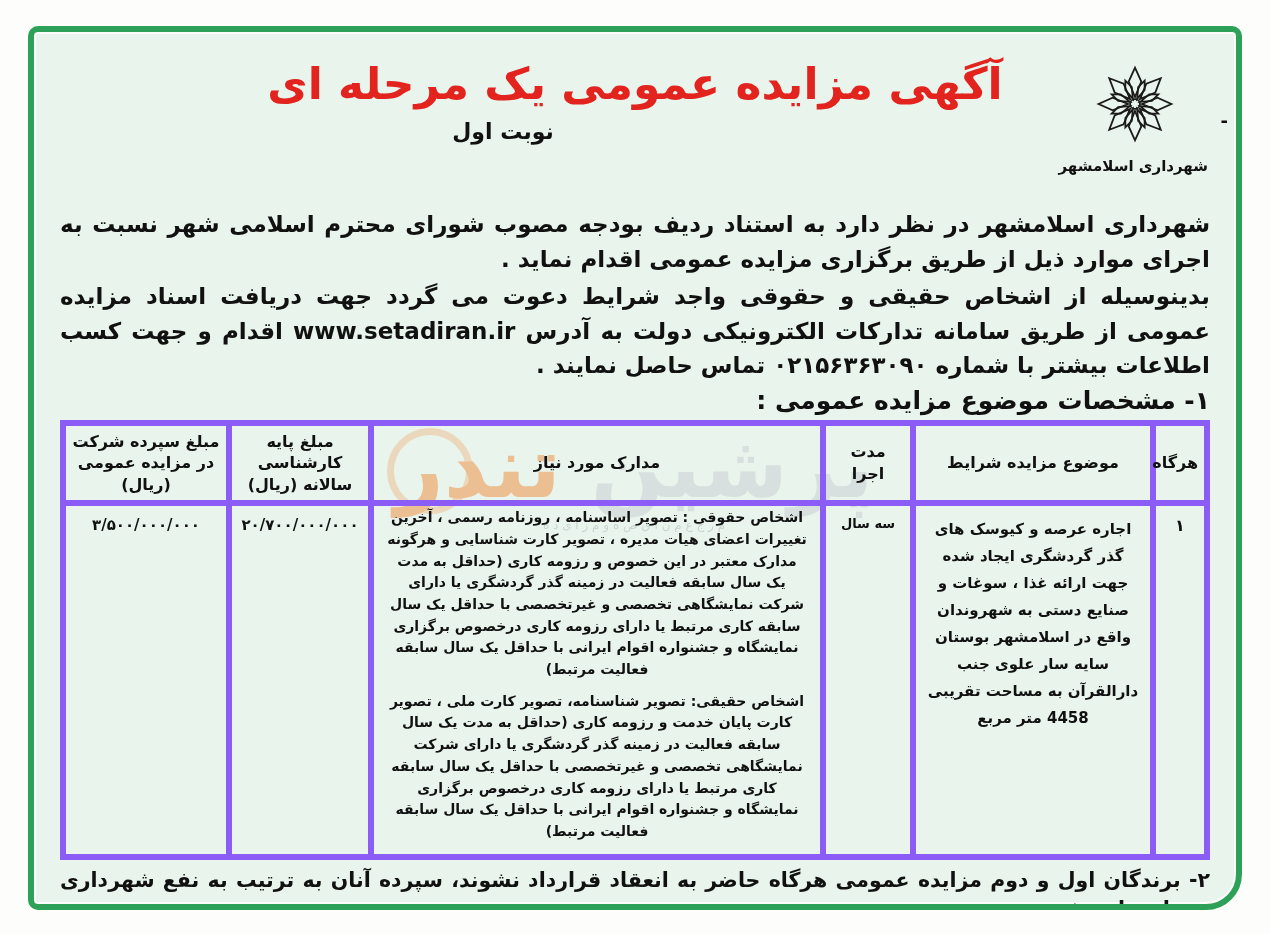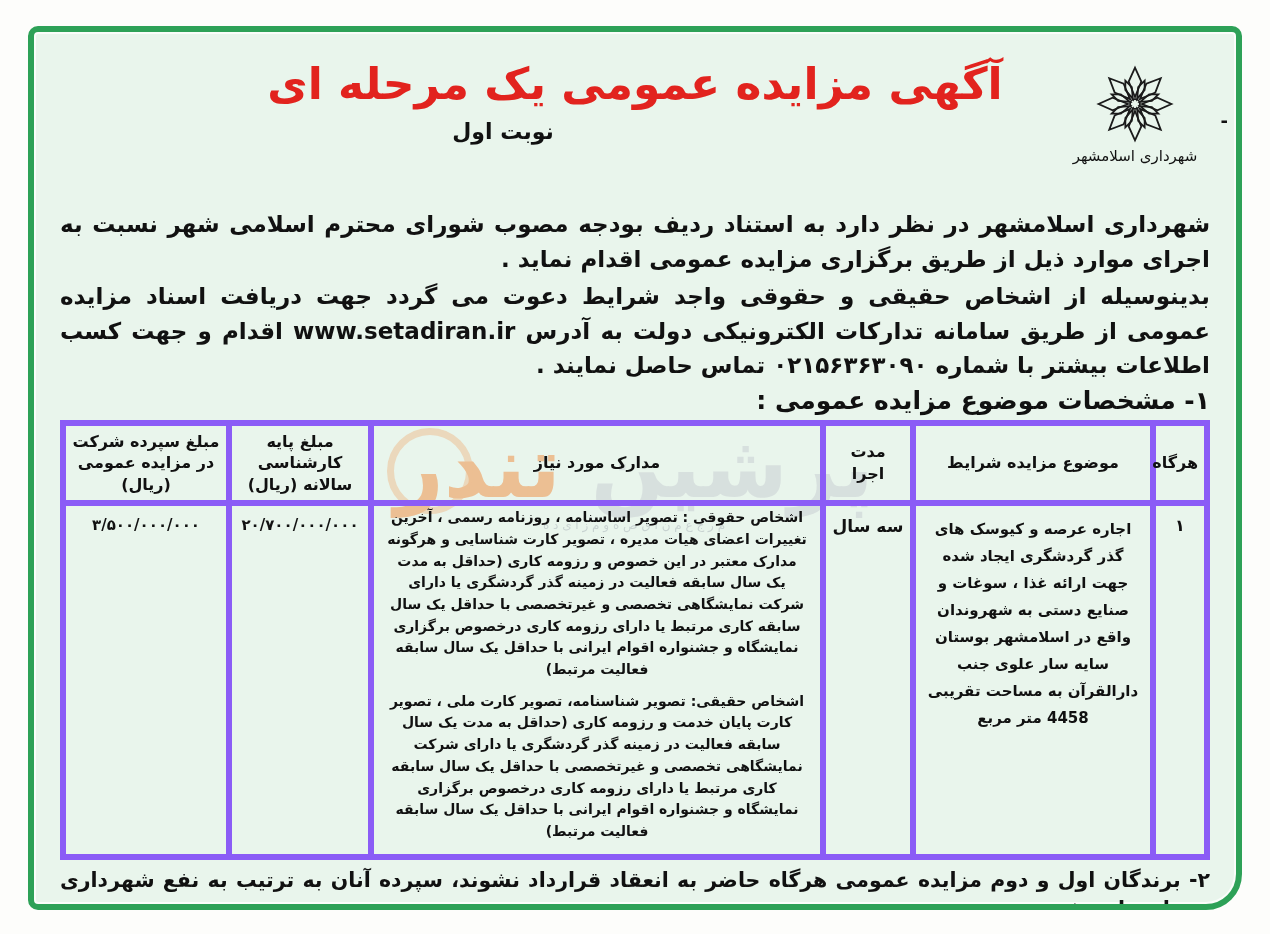--- a/index.html
+++ b/index.html
@@ -39,21 +39,21 @@
 
   .content{
     position:relative;z-index:2;height:100%;
     padding:10px 26px 8px;direction:rtl;
   }
 
   
   .header{position:relative;min-height:146px;}
   .brand{position:absolute;right:2px;top:4px;width:146px;text-align:center;}
   .brand svg{display:block;margin:0 auto;}
-  .brand-name{font-weight:normal;font-size:15px;margin-top:1px;white-space:nowrap;}
+  .brand-name{font-weight:bold;font-size:15px;margin-top:11px;white-space:nowrap;}
   .corner-dash{position:absolute;right:-18px;top:52px;font-weight:bold;font-size:18px;}
   .title{
     margin:16px 0 0;text-align:center;
     font-size:44px;font-weight:bold;color:var(--title-red);
   }
   .round-label{
     width:100%;text-align:center;transform:translateX(-132px);
     font-size:22px;font-weight:bold;margin-top:10px;
   }
 
@@ -62,21 +62,21 @@
   .url{direction:ltr;unicode-bidi:embed;}
   .section-line{font-size:25px;font-weight:bold;margin:3px 0 5px;}
 
   
   table.auction{width:100%;border-collapse:collapse;table-layout:fixed;background:transparent;}
   .auction th,.auction td{border:6px solid #8b5cf6;font-weight:bold;text-align:center;padding:5px 6px;}
   .auction th{font-size:16px;height:54px;vertical-align:middle;line-height:1.35;}
   .auction td{vertical-align:top;}
   td.row-no{font-size:16px;padding-top:10px;}
   td.subject{font-size:15px;line-height:1.8;padding:10px 8px;}
-  td.duration{font-size:17px;padding-top:10px;}
+  td.duration{font-size:13px;padding-top:10px;}
   td.docs{font-size:14px;line-height:1.55;padding:1px 12px;}
   td.docs p{margin:0 0 10px;}
   td.price,td.deposit{font-size:15px;padding-top:10px;}
 
   
   .notes{margin-top:6px;}
   .note{font-size:20.5px;font-weight:bold;text-align:justify;line-height:1.45;margin:6px 0;}
 </style>
 </head>
 <body>

